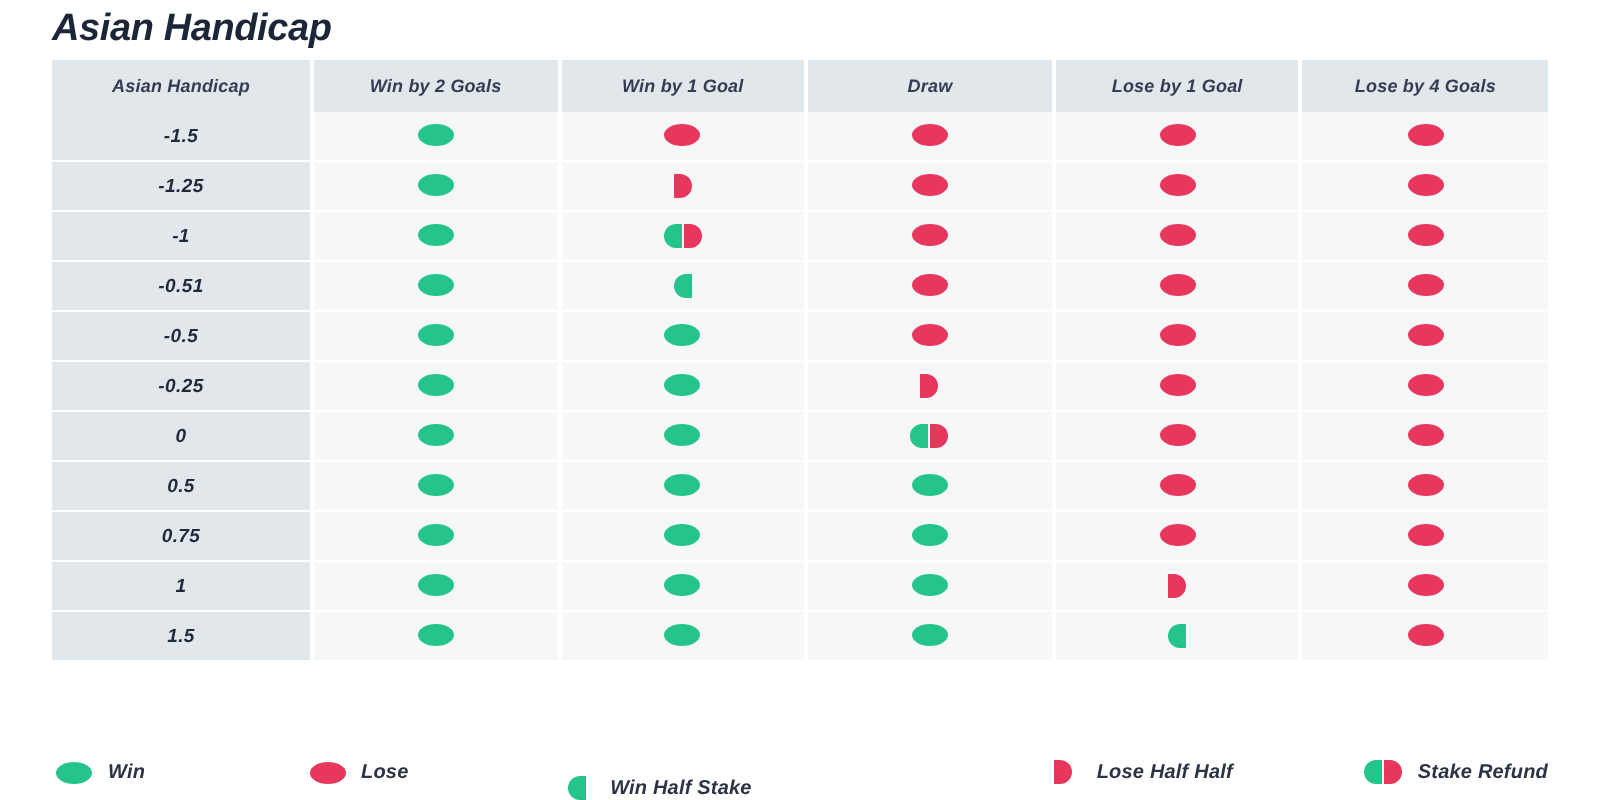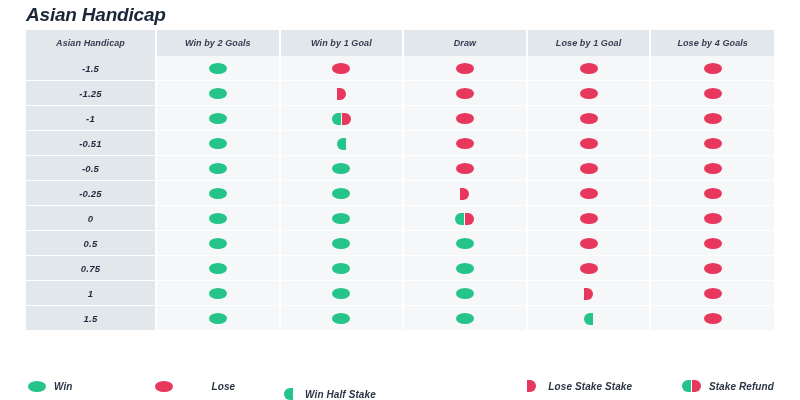--- a/index.html
+++ b/index.html
@@ -88,21 +88,21 @@
     position:absolute;left:26px;top:372px;width:748px;
     display:flex;align-items:center;
   }
   .legend-item{display:flex;align-items:center;white-space:nowrap;}
   .legend-swatch{display:flex;align-items:center;justify-content:center;width:22px;}
   .legend-label{
     font-size:10px;font-style:italic;font-weight:bold;
     color:#2b3445;margin-left:6px;letter-spacing:0.1px;
   }
   .lg0{width:130px;}
-  .lg1{width:128px;gap:31px;}
+  .lg1{width:128px;}
   .lg2{width:250px;margin-top:16px;}
   .lg3{width:165px;}
   .lg4{width:auto;}
 </style>
 </head>
 <body>
 
 <div id="root">
 
   <div class="title">Asian Handicap</div>
@@ -240,21 +240,21 @@
           </span>
         </span>
         <span class="legend-label">Win Half Stake</span>
       </div>
       <div class="legend-item lg3">
         <span class="legend-swatch">
           <span class="ic ic-half">
             <span class="righthalf"></span>
           </span>
         </span>
-        <span class="legend-label">Lose Stake Stake</span>
+        <span class="legend-label">Lose Half Half</span>
       </div>
       <div class="legend-item lg4">
         <span class="legend-swatch">
           <span class="ic ic-split">
             <span class="sl"></span>
             <span class="sr"></span>
           </span>
         </span>
         <span class="legend-label">Stake Refund</span>
       </div>

